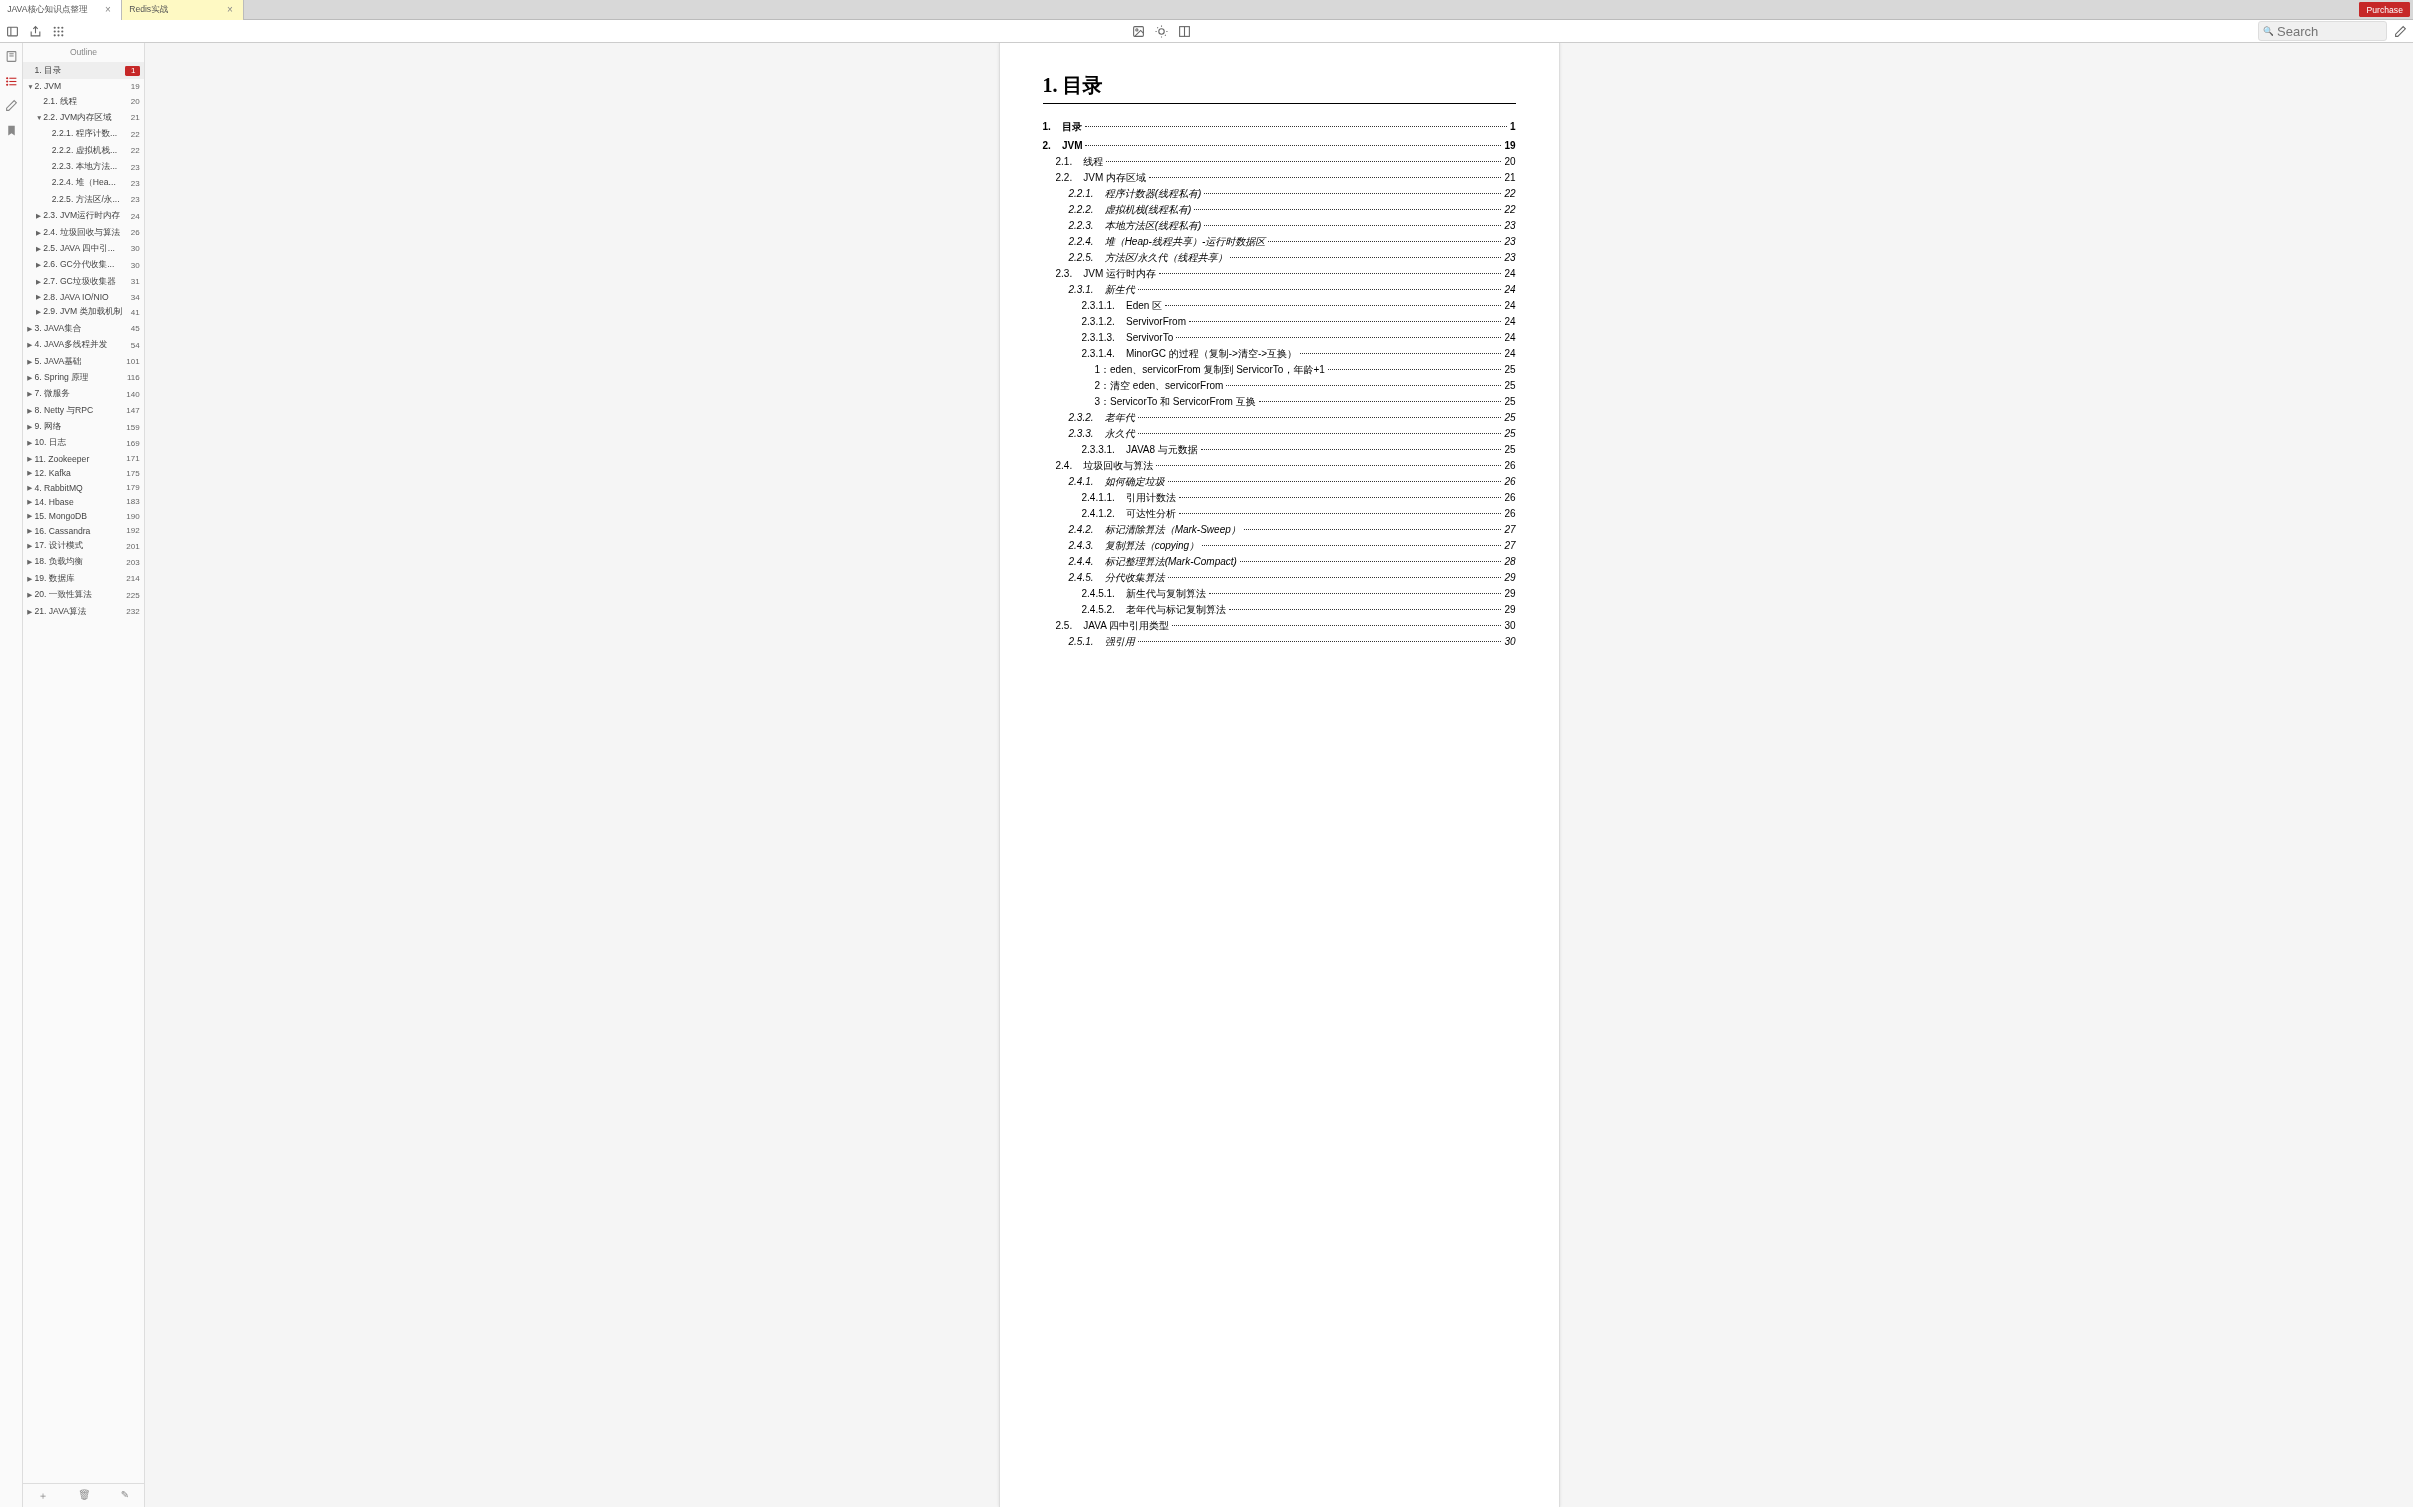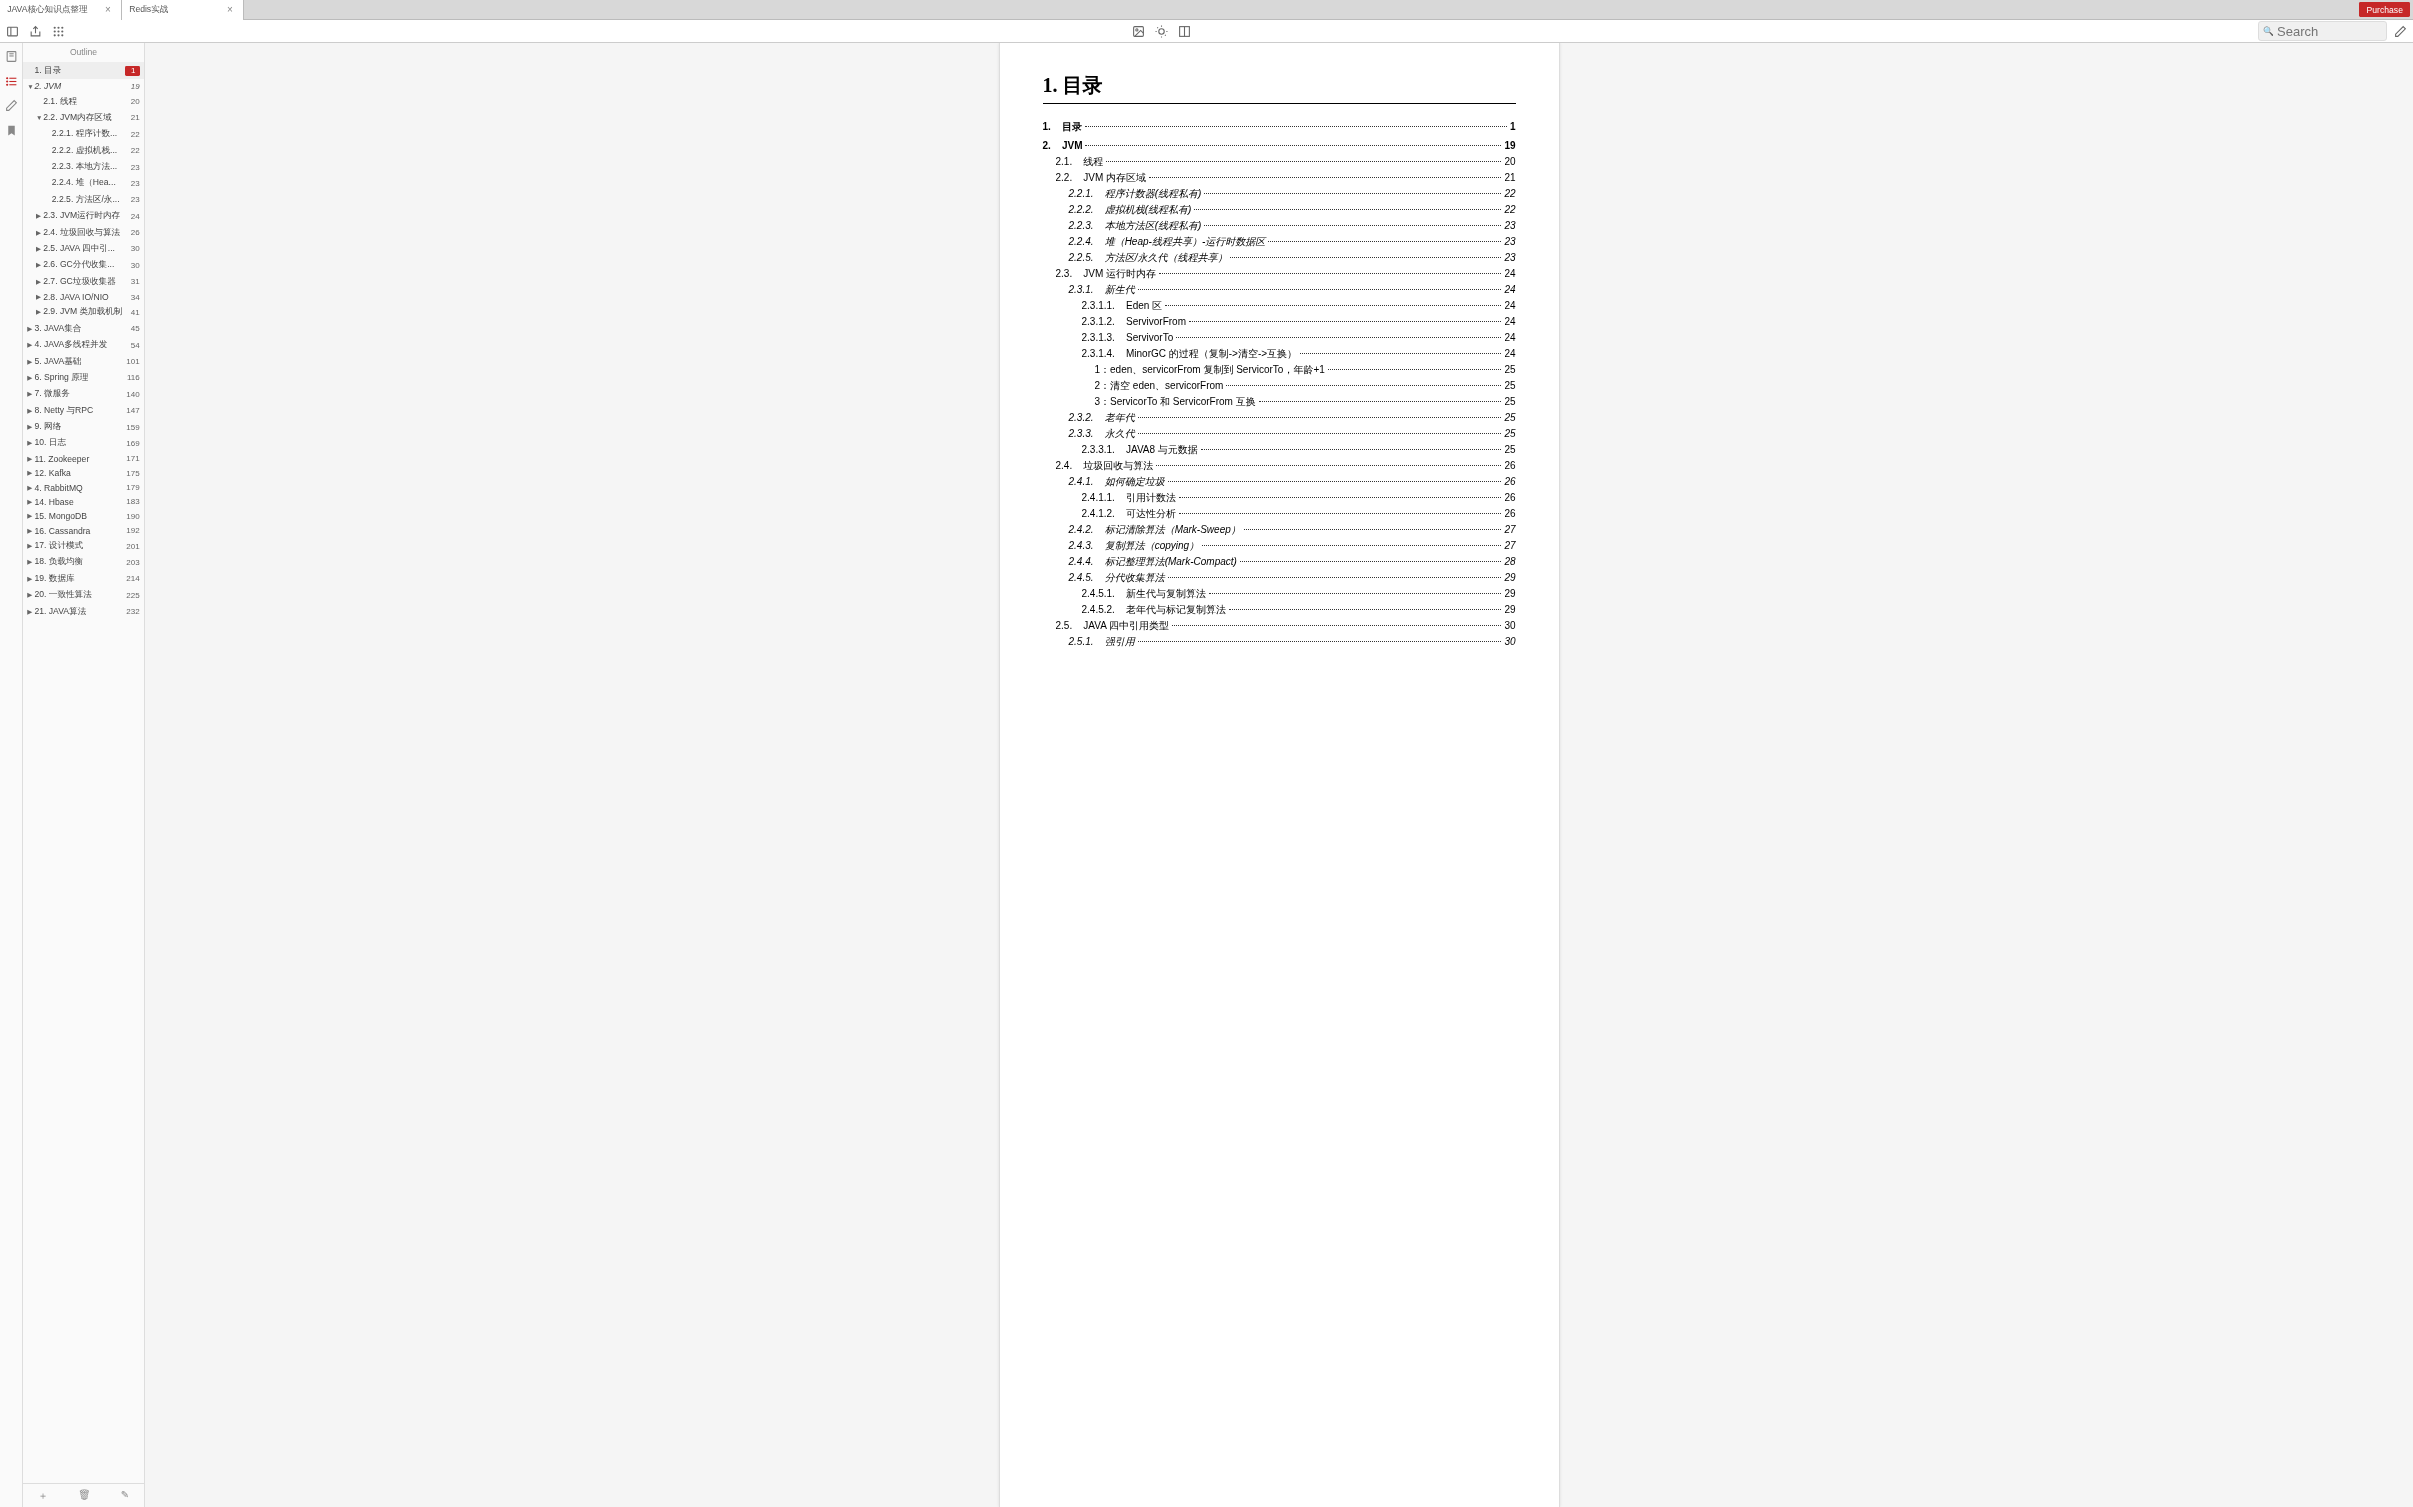--- a/index.html
+++ b/index.html
@@ -1,20 +1,20 @@
 <!DOCTYPE html>
 <html style="font-size:11.5px"><head>
 <meta charset="utf-8">
 <style>
 * { margin: 0; padding: 0; box-sizing: border-box; }
 body { font-family: -apple-system, BlinkMacSystemFont, "Segoe UI", Arial, sans-serif; font-size: 9.3px; background: #f5f5f5; overflow: hidden; height: 100vh; }
 
 
 .tab-bar { display: flex; align-items: center; background: #d8d8d8; height: 20px; border-bottom: 0.7px solid #bbb; gap: 36px; }
-.tab { display: flex; align-items: center; padding: 0 7.2px; height: 20px; background: #ffffff; border-right: 0.7px solid #bbb; min-width: 122px; position: relative; cursor: pointer; }
+.tab { display: flex; align-items: center; padding: 0 7.2px; height: 20px; background: #fef9c3; border-right: 0.7px solid #bbb; min-width: 122px; position: relative; cursor: pointer; }
 .tab.active { background: #fff; }
 .tab-label { flex: 1; font-size: 8.6px; color: #555; white-space: nowrap; overflow: hidden; text-overflow: ellipsis; }
 .tab-close { font-size: 10px; color: #888; padding: 0 2.9px; }
 .tab-spacer { flex: 1; }
 .purchase-btn { background: #c62828; color: #fff; padding: 2.2px 7.2px; font-size: 8.6px; margin-right: 2.9px; border-radius: 1.4px; cursor: pointer; }
 
 
 .toolbar { display: flex; align-items: center; height: 23px; background: #fff; border-bottom: 0.7px solid #ccc; padding: 0 5.7px; }
 .toolbar-left { display: flex; gap: 10px; align-items: center; }
 .toolbar-center { flex: 1; display: flex; justify-content: center; gap: 10px; }
@@ -165,21 +165,21 @@
   </div>
 
   <div class="outline-panel">
     <div class="outline-header">Outline</div>
     <div class="outline-list" id="outline-list">
         <div class="outline-item selected" style="padding-left: 4.3px;">
           <span class="oi-arrow"></span>
           <span class="oi-label">1. 目录</span>
           <span class="page-badge">1</span>
         </div>
-        <div class="outline-item" style="padding-left: 4.3px; font-style: italic;">
+        <div class="outline-item" style="padding-left: 4.3px;">
           <span class="oi-arrow">▼</span>
           <span class="oi-label">2. JVM</span>
           <span class="page-badge">19</span>
         </div>
         <div class="outline-item" style="padding-left: 13px;">
           <span class="oi-arrow"></span>
           <span class="oi-label">2.1. 线程</span>
           <span class="page-badge">20</span>
         </div>
         <div class="outline-item" style="padding-left: 13px;">

